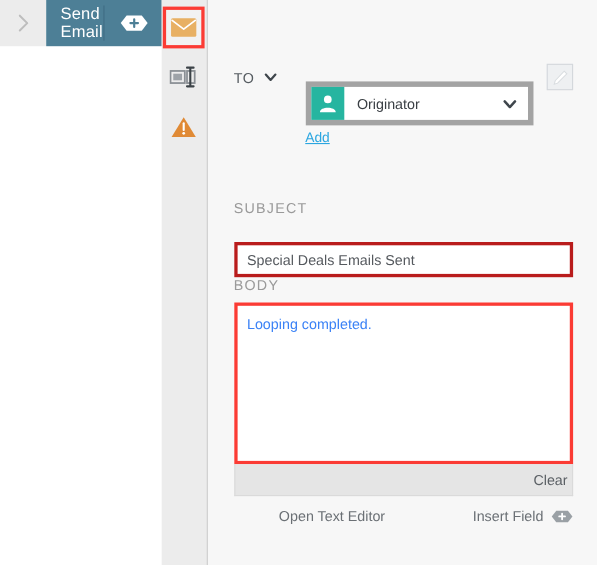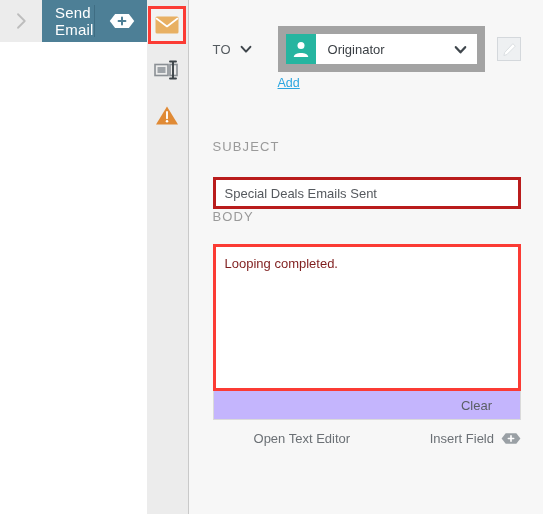--- a/index.html
+++ b/index.html
@@ -134,26 +134,27 @@
   }
   .to-caret {
     width: 14px;
     height: 14px;
     margin-left: 8px;
     display: block;
   }
   .recipient-box {
     flex: 1;
     height: 30px;
-    border: 8px solid #a3a3a3;
+    border: 5px solid #a3a3a3;
     background: #ffffff;
     display: flex;
     align-items: stretch;
     box-sizing: content-box;
     min-width: 0;
+    margin-top: 48px;
   }
   .avatar {
     width: 30px;
     flex: 0 0 30px;
     background: #26b5a0;
     display: flex;
     align-items: center;
     justify-content: center;
   }
   .recipient-name {
@@ -210,40 +211,40 @@
     background: #ffffff;
     display: flex;
     align-items: center;
     padding-left: 9px;
     font-size: 13px;
     color: #55595e;
     box-sizing: content-box;
   }
 
   .body-field {
-    margin-top: 20px;
+    margin-top: 8px;
     height: 132px;
     border: 3px solid #fb3b34;
     background: #ffffff;
     padding: 9px 9px 0 9px;
     font-size: 13px;
-    color: #7f1d1d;
+    color: #3b82f6;
     box-sizing: content-box;
     overflow: hidden;
   }
 
   .clear-bar {
     height: 29px;
     border: 1px solid #dadada;
     border-top: none;
-    background: #c4b5fd;
+    background: #e5e5e5;
     display: flex;
     align-items: center;
     justify-content: flex-end;
-    padding-right: 28px;
+    padding-right: 4px;
     box-sizing: border-box;
   }
   .clear-text {
     font-size: 13px;
     color: #5a5f64;
     cursor: pointer;
   }
 
   .footer-row {
     margin-top: 11px;

